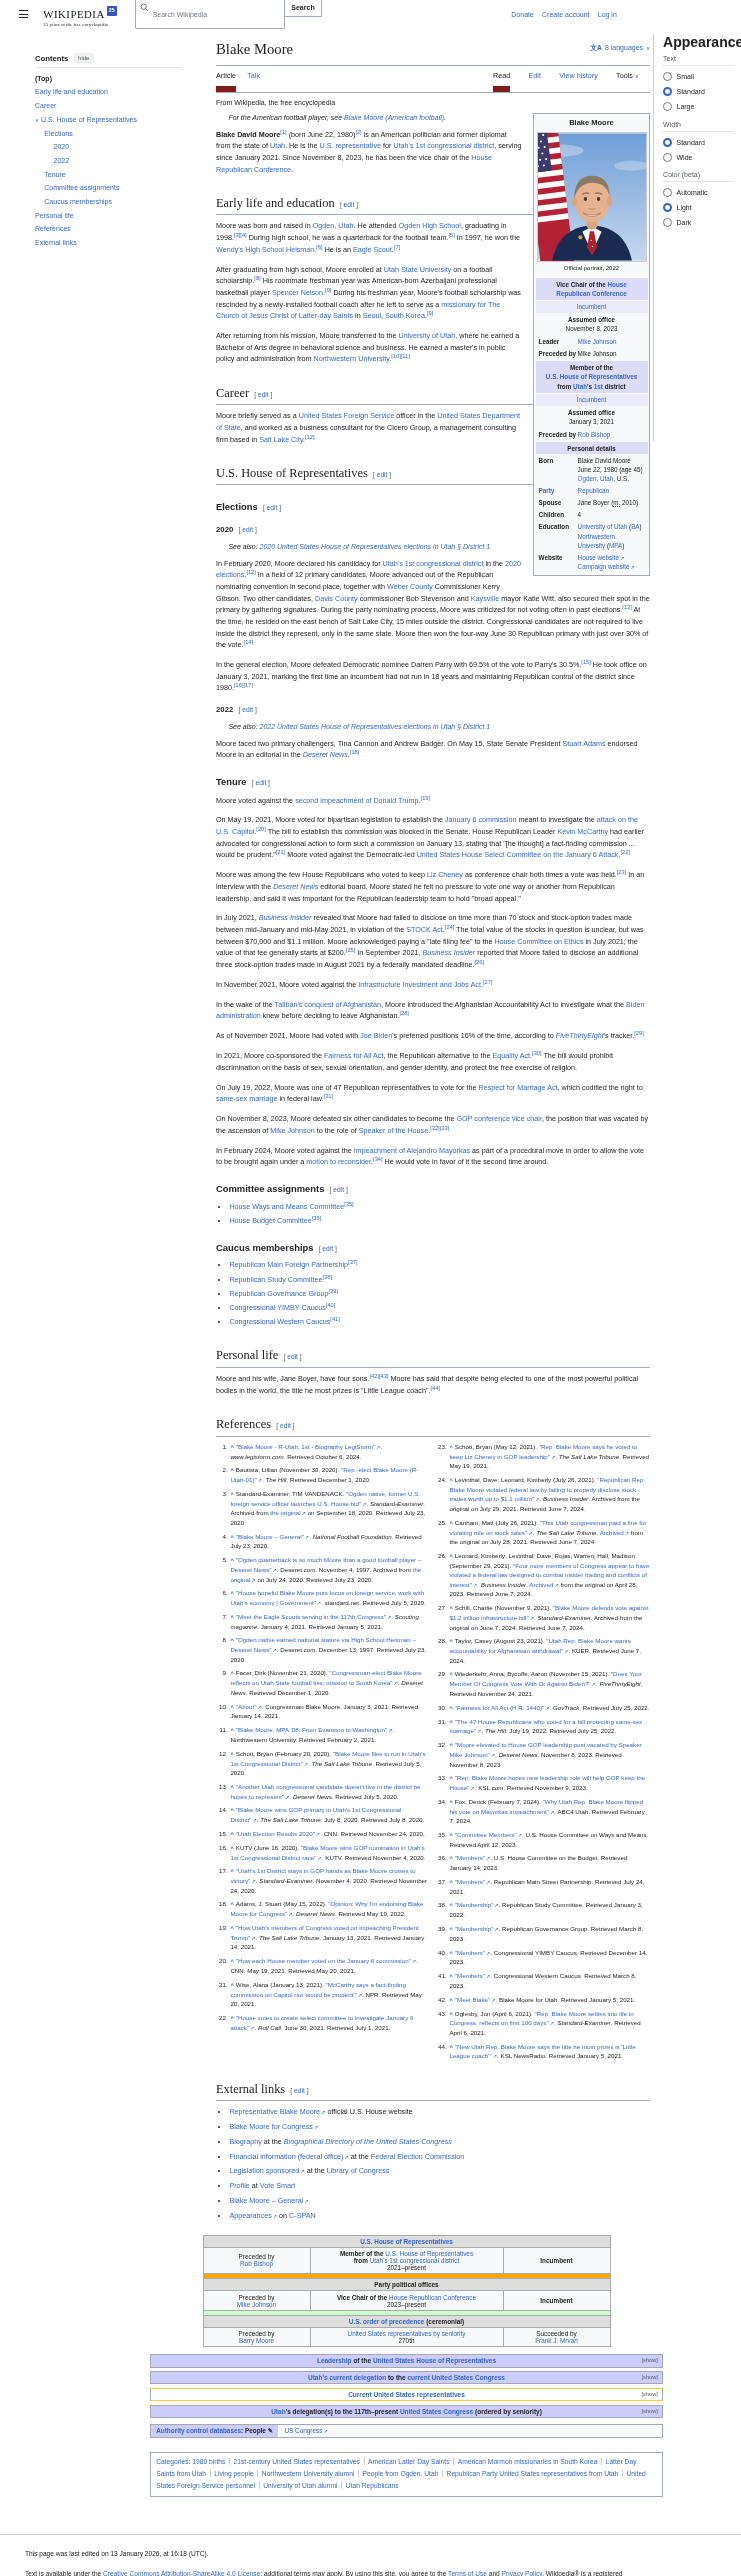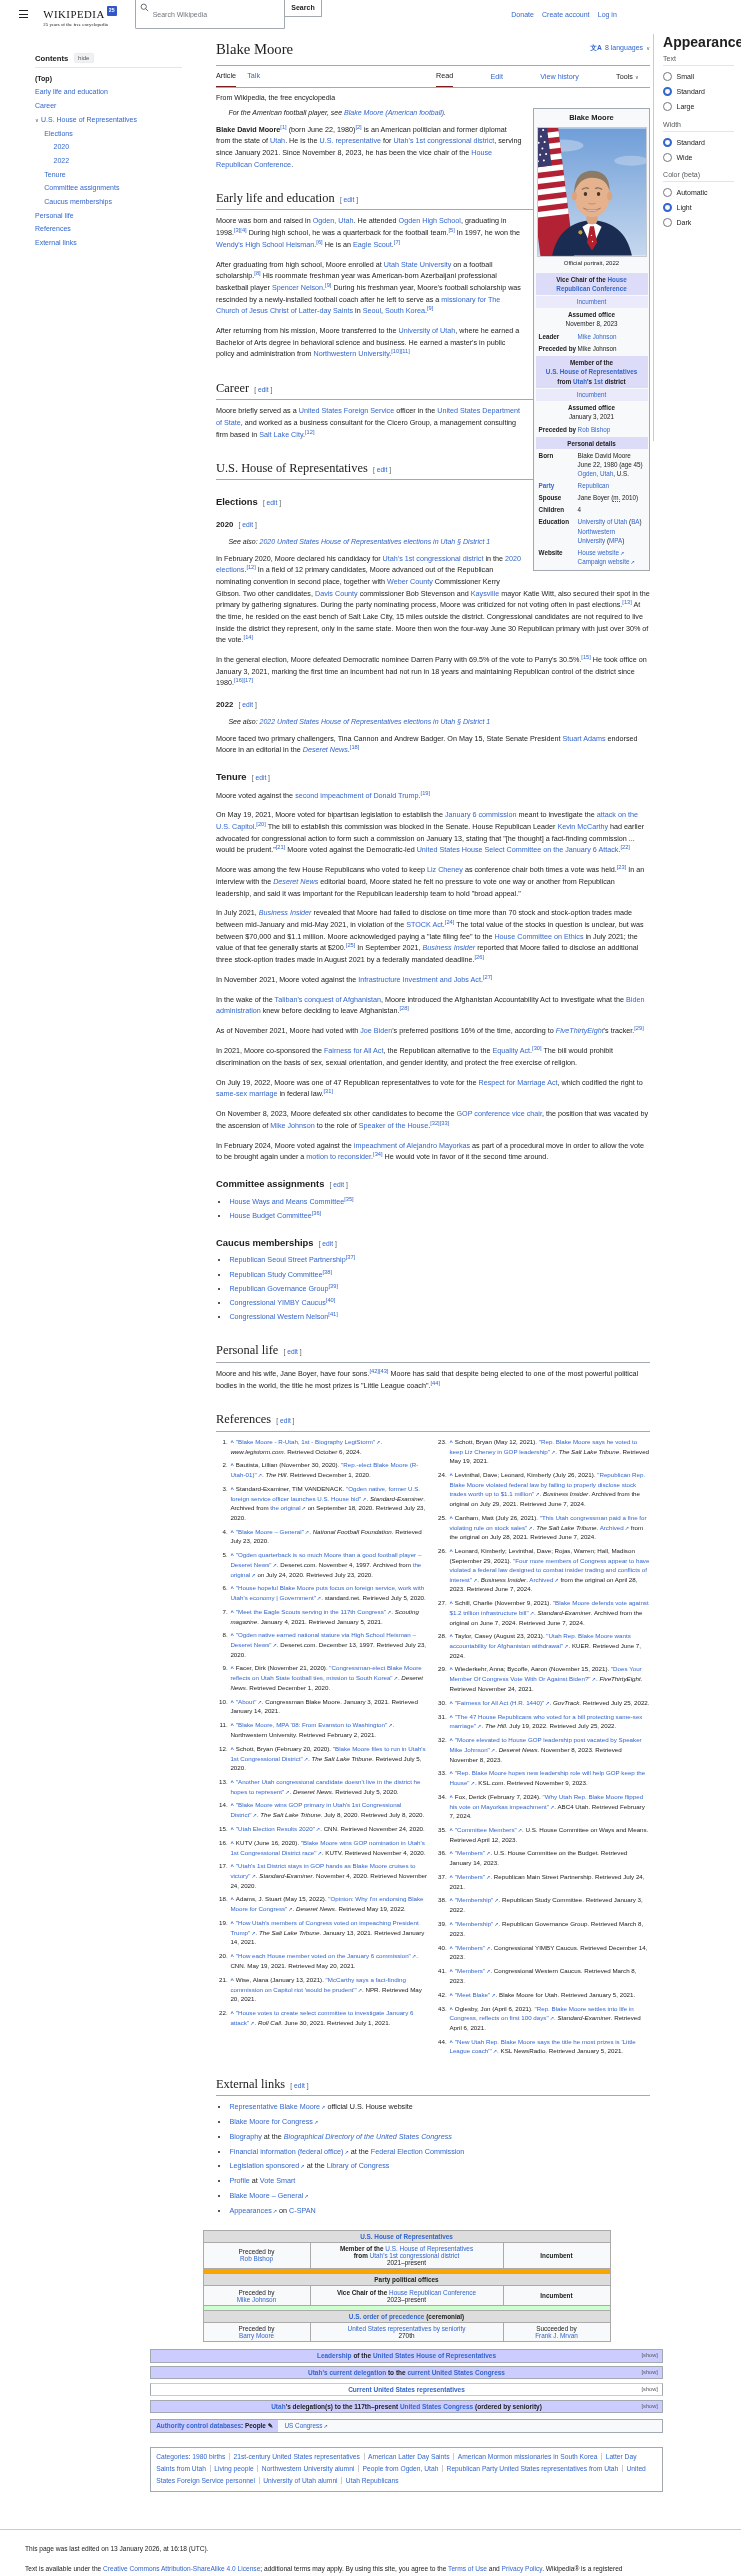--- a/index.html
+++ b/index.html
@@ -32,22 +32,22 @@
   .sb-item.lv3{padding-left:18.5px;}
   .sb-item .top{color:#202122;font-weight:bold;}
   .chev{color:#54595d;font-size:5.2px;margin-top:1px;}
   
   .content{margin-left:216px;width:434px;position:relative;padding-top:10.3px;font-size:7.2px;line-height:1.62;}
   h1.title{font-family:"Liberation Serif",serif;font-weight:400;font-size:14.7px;margin:0 0 0;padding-bottom:2.6px;border-bottom:0.5px solid #a2a9b1;}
   .langrow{position:absolute;right:0;top:14.4px;font-size:7px;display:flex;align-items:center;gap:3.1px;}
   .langglyph{color:#3366cc;font-weight:bold;font-size:6.7px;}
   .tabsrow{display:flex;border-bottom:0.5px solid #a2a9b1;font-size:7.2px;margin-top:0;}
   .tab{padding:4.6px 0 3.6px;margin-right:11.3px;}
-  .tab.active{color:#202122;border-bottom:1px solid #7f1d1d;}
-  .tabs-right{margin-left:auto;display:flex;gap:26px;align-items:center;}
+  .tab.active{color:#202122;border-bottom:6px solid #7f1d1d;}
+  .tabs-right{margin-left:auto;display:flex;gap:7px;}
   .subtitle{font-size:7px;margin:4.1px 0 1px;}
   h2.sect{font-family:"Liberation Serif",serif;font-weight:400;font-size:12.4px;border-bottom:0.5px solid #a2a9b1;margin:17.5px 0 5.2px;padding-bottom:1.5px;clear:none;}
   h3.sect{font-size:9.4px;margin:13.4px 0 4.1px;}
   h4.sect{font-size:7.8px;margin:10.3px 0 3.1px;}
   .mw-edit{font-family:"Liberation Sans",sans-serif;font-size:6.7px;font-weight:normal;margin-left:5.2px;color:#54595d;}
   .mw-edit a{font-size:6.7px;}
   p.body{margin:5.2px 0 8.2px;}
   .hatnote{font-style:italic;font-size:7px;padding-left:12.4px;margin:4.1px 0 5.2px;color:#202122;}
   ul.bodylist{margin:4.1px 0 8.2px 4.1px;padding-left:9.3px;}
   ul.bodylist li{margin:2.6px 0;}
@@ -389,25 +389,25 @@
         <p class="body">On July 19, 2022, Moore was one of 47 Republican representatives to vote for the <a class="lnk">Respect for Marriage Act</a>, which codified the right to <a class="lnk">same-sex marriage</a> in federal law.<sup class="ref"><a class="lnk">[31]</a></sup></p>
         <p class="body">On November 8, 2023, Moore defeated six other candidates to become the <a class="lnk">GOP conference vice chair</a>, the position that was vacated by the ascension of <a class="lnk">Mike Johnson</a> to the role of <a class="lnk">Speaker of the House</a>.<sup class="ref"><a class="lnk">[32][33]</a></sup></p>
         <p class="body">In February 2024, Moore voted against the <a class="lnk">impeachment of Alejandro Mayorkas</a> as part of a procedural move in order to allow the vote to be brought again under a <a class="lnk">motion to reconsider</a>.<sup class="ref"><a class="lnk">[34]</a></sup> He would vote in favor of it the second time around.</p>
         <h3 class="sect"><span>Committee assignments</span><span class="mw-edit">[ <a class="lnk">edit</a> ]</span></h3>
         <ul class="bodylist">
           <li><a class="lnk">House Ways and Means Committee</a><sup class="ref"><a class="lnk">[35]</a></sup></li>
           <li><a class="lnk">House Budget Committee</a><sup class="ref"><a class="lnk">[36]</a></sup></li>
         </ul>
         <h3 class="sect"><span>Caucus memberships</span><span class="mw-edit">[ <a class="lnk">edit</a> ]</span></h3>
         <ul class="bodylist">
-          <li><a class="lnk">Republican Seoul Street Partnership</a><sup class="ref"><a class="lnk">[37]</a></sup></li>
+          <li><a class="lnk">Republican Main Foreign Partnership</a><sup class="ref"><a class="lnk">[37]</a></sup></li>
           <li><a class="lnk">Republican Study Committee</a><sup class="ref"><a class="lnk">[38]</a></sup></li>
           <li><a class="lnk">Republican Governance Group</a><sup class="ref"><a class="lnk">[39]</a></sup></li>
           <li><a class="lnk">Congressional YIMBY Caucus</a><sup class="ref"><a class="lnk">[40]</a></sup></li>
-          <li><a class="lnk">Congressional Western Nelson</a><sup class="ref"><a class="lnk">[41]</a></sup></li>
+          <li><a class="lnk">Congressional Western Caucus</a><sup class="ref"><a class="lnk">[41]</a></sup></li>
         </ul>
         <h2 class="sect"><span>Personal life</span><span class="mw-edit">[ <a class="lnk">edit</a> ]</span></h2>
         <p class="body">Moore and his wife, Jane Boyer, have four sons.<sup class="ref"><a class="lnk">[42][43]</a></sup> Moore has said that despite being elected to one of the most powerful political bodies in the world, the title he most prizes is "Little League coach".<sup class="ref"><a class="lnk">[44]</a></sup></p>
         <h2 class="sect"><span>References</span><span class="mw-edit">[ <a class="lnk">edit</a> ]</span></h2>
         <ol class="reflist">
           <li><a class="caret">^</a><a class="lnk">"Blake Moore - R-Utah, 1st - Biography LegiStorm"<span class="extglyph">↗</span></a>. <i>www.legistorm.com</i>. Retrieved October 6, 2024.</li>
           <li><a class="caret">^</a>Bautista, Lillian (November 30, 2020). <a class="lnk">"Rep.-elect Blake Moore (R-Utah-01)"<span class="extglyph">↗</span></a>. <i>The Hill</i>. Retrieved December 1, 2020.</li>
           <li><a class="caret">^</a>Standard-Examiner, TIM VANDENACK. <a class="lnk">"Ogden native, former U.S. foreign service officer launches U.S. House bid"<span class="extglyph">↗</span></a>. <i>Standard-Examiner</i>. Archived from <a class="lnk">the original<span class="extglyph">↗</span></a> on September 18, 2020. Retrieved July 23, 2020.</li>
           <li><a class="caret">^</a><a class="lnk">"Blake Moore – General"<span class="extglyph">↗</span></a>. <i>National Football Foundation</i>. Retrieved July 23, 2020.</li>
           <li><a class="caret">^</a><a class="lnk">"Ogden quarterback is so much Moore than a good football player – Deseret News"<span class="extglyph">↗</span></a>. Deseret.com. November 4, 1997. Archived from <a class="lnk">the original<span class="extglyph">↗</span></a> on July 24, 2020. Retrieved July 23, 2020.</li>

